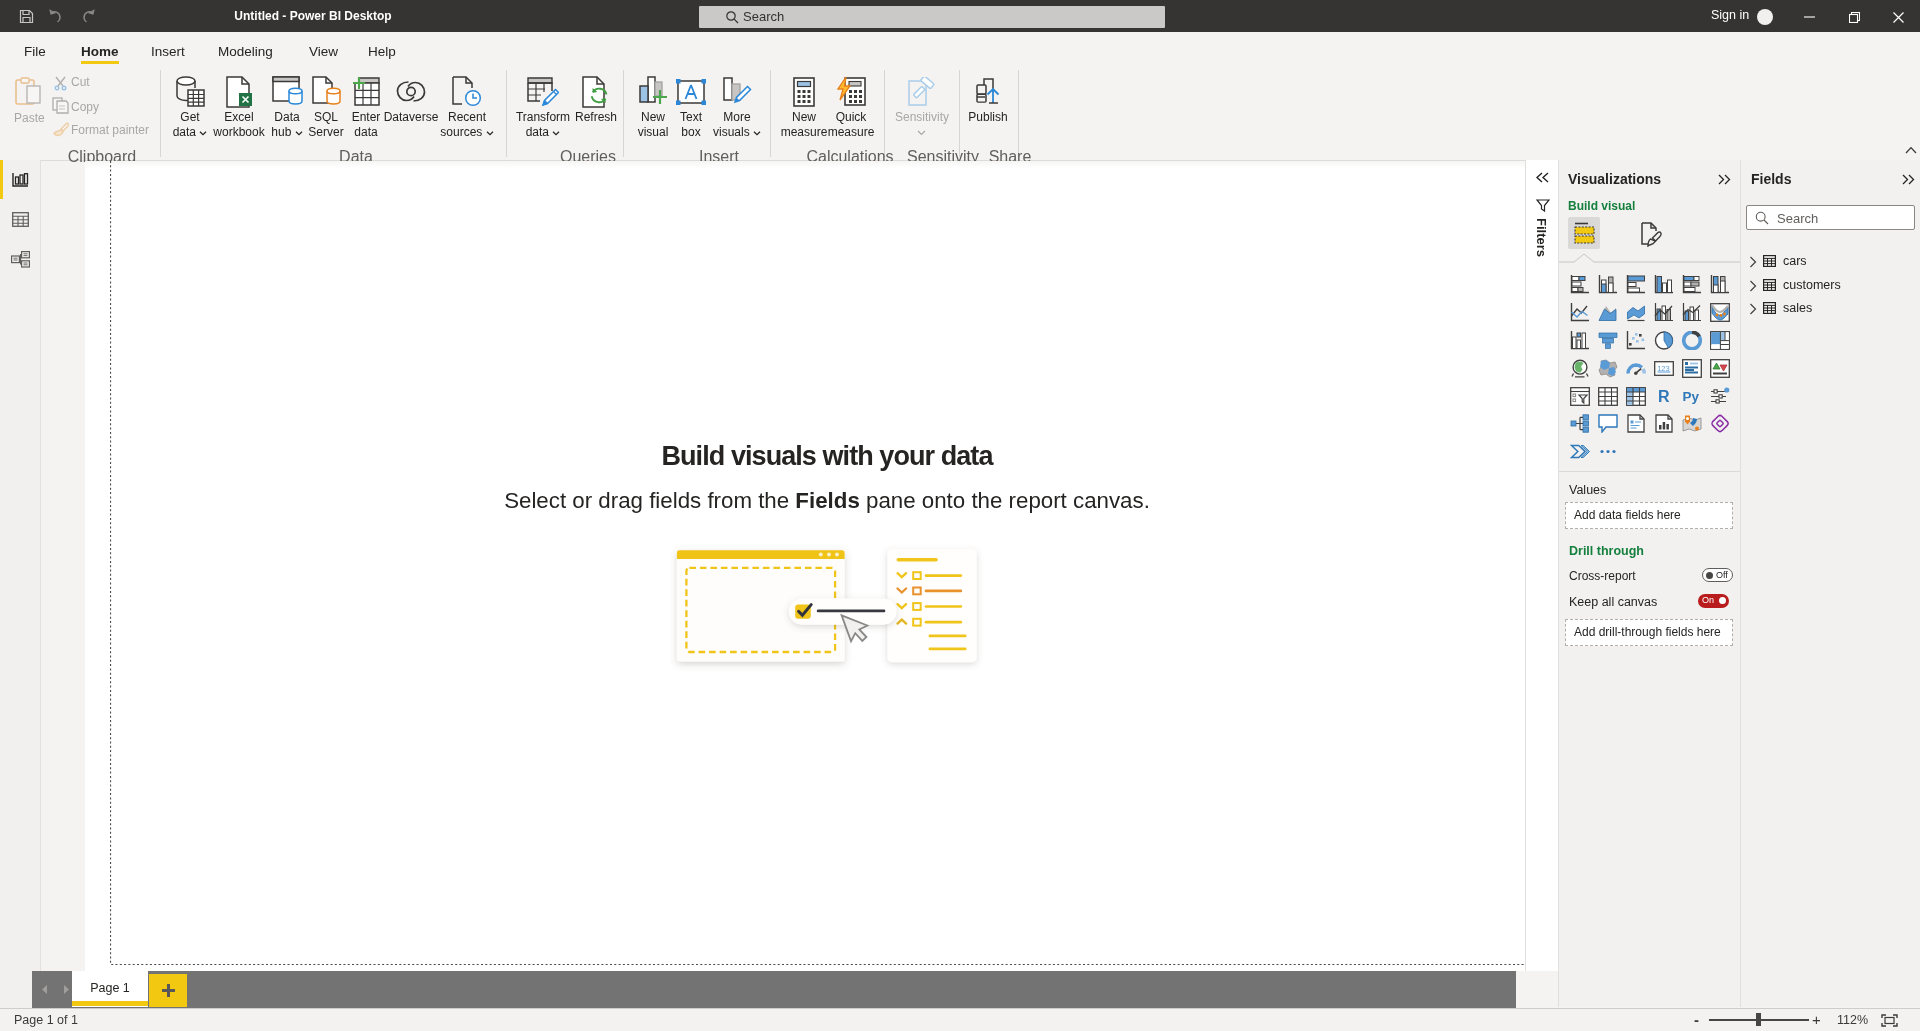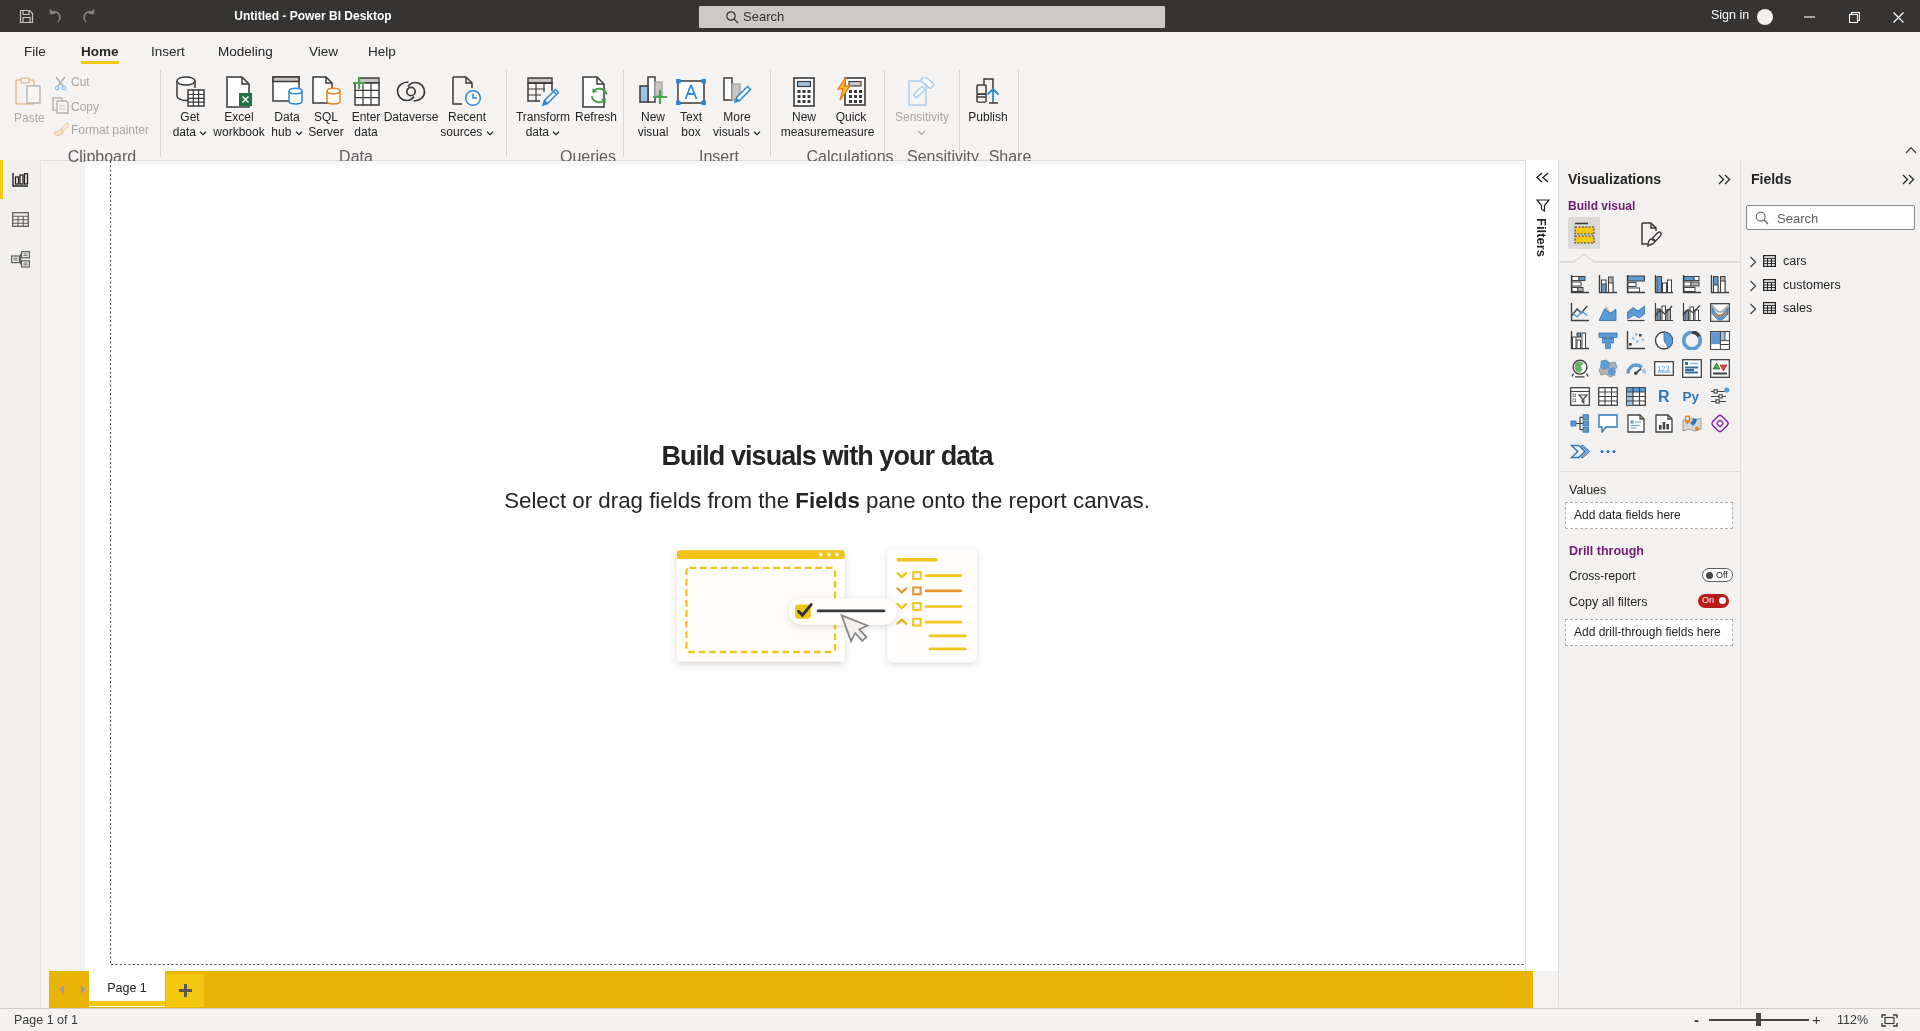--- a/index.html
+++ b/index.html
@@ -32,34 +32,34 @@
   #canvas{position:absolute;left:41px;top:161px;width:1484px;height:810px;background:#ffffff;margin-left:44px;}
   #page{position:absolute;left:25px;top:0px;width:1434px;height:804px;}
   #h1{position:absolute;left:0px;top:280px;width:1484px;text-align:center;font-size:27px;font-weight:700;color:#252423;letter-spacing:-0.93px;}
   #h2{position:absolute;left:0px;top:327px;width:1484px;text-align:center;font-size:22.3px;font-weight:400;color:#252423;}
   
   #filtersbar{position:absolute;left:1525px;top:160px;width:33px;height:811px;background:#ffffff;border-left:1px solid #e1dfdd;}
   #filtersbar .vtext{position:absolute;left:23px;top:58px;font-size:13px;font-weight:700;color:#252423;transform-origin:0 0;transform:rotate(90deg);white-space:nowrap;}
   
   #vizpanel{position:absolute;left:1558px;top:160px;width:182px;height:847px;background:#f2f1f0;border-left:1px solid #e1dfdd;box-sizing:border-box;}
   #vizpanel .ptitle{position:absolute;left:9px;top:11px;font-size:14px;font-weight:700;color:#252423;}
-  #vizpanel .bv{position:absolute;left:9px;top:39px;font-size:12px;font-weight:700;color:#701a75;}
+  #vizpanel .bv{position:absolute;left:9px;top:39px;font-size:12px;font-weight:700;color:#15803d;}
   #fieldspanel{position:absolute;left:1740px;top:160px;width:180px;height:847px;background:#f2f1f0;border-left:1px solid #e1dfdd;box-sizing:border-box;}
   #fieldspanel .ptitle{position:absolute;left:10px;top:11px;font-size:14px;font-weight:700;color:#252423;}
   #fsearch{position:absolute;left:5px;top:45px;width:169px;height:25px;background:#fff;border:1px solid #8a8886;border-radius:2px;box-sizing:border-box;}
   .frow{position:absolute;left:0;width:180px;height:24px;margin-top:8px;}
   .frow .fl{position:absolute;left:42px;top:4px;font-size:12.5px;color:#252423;}
   
   .vicon{position:absolute;width:20px;height:19px;}
   
   .dashedbox{position:absolute;left:6px;width:168px;height:27px;background:#fff;border:1px dashed #b1afad;box-sizing:border-box;font-size:12px;color:#252423;line-height:25px;padding-left:8px;}
   
   .tog{position:absolute;width:31px;height:14px;border-radius:8px;box-sizing:border-box;}
   
-  #tabbar{position:absolute;left:49px;top:971px;width:1484px;height:37px;background:#eab308;}
+  #tabbar{position:absolute;left:32px;top:971px;width:1484px;height:37px;background:#737373;}
   #pagetab{position:absolute;left:40px;top:0px;width:76px;height:36px;background:#ffffff;}
   #pagetab .pt{position:absolute;left:0;top:10px;width:76px;text-align:center;font-size:12.5px;color:#252423;}
   #pagetab .yl{position:absolute;left:0;bottom:1px;width:76px;height:5px;background:#f2c811;}
   #plustab{position:absolute;left:117px;top:3px;width:38px;height:33px;background:#f2c811;}
   #statusbar{position:absolute;left:0;top:1008px;width:1920px;height:23px;background:#f3f2f1;border-top:1px solid #cfcdcb;box-sizing:border-box;}
   #statusbar .pg{position:absolute;left:14px;top:4px;font-size:12.5px;color:#3b3a39;}
 </style>
 </head>
 <body>
 <div id="app">
@@ -713,27 +713,27 @@
         </svg>
       <svg class="vicon" style="left:39px;top:282px" viewBox="0 0 20 19">
           <circle cx="4" cy="9.5" r="1.6" fill="#2e77b8"></circle>
           <circle cx="10" cy="9.5" r="1.6" fill="#2e77b8"></circle>
           <circle cx="16" cy="9.5" r="1.6" fill="#2e77b8"></circle>
         </svg>
     </div>
     <div class="abs" style="left:0px;top:311px;width:182px;height:1px;background:#dcdad8;"></div>
     <div class="abs" style="left:10px;top:323px;font-size:12.5px;color:#252423;">Values</div>
     <div class="dashedbox" style="top:342px;">Add data fields here</div>
-    <div class="abs" style="left:10px;top:384px;font-size:12.5px;font-weight:700;color:#701a75;">Drill through</div>
+    <div class="abs" style="left:10px;top:384px;font-size:12.5px;font-weight:700;color:#15803d;">Drill through</div>
     <div class="abs" style="left:10px;top:409px;font-size:12px;color:#252423;">Cross-report</div>
     <div class="tog" style="left:143px;top:408px;border:1px solid #605e5c;background:#fff;">
        <div class="abs" style="left:3px;top:3px;width:7px;height:7px;border-radius:50%;background:#484644;"></div>
        <div class="abs" style="left:13px;top:1px;font-size:9px;color:#252423;">Off</div>
     </div>
-    <div class="abs" style="left:10px;top:435px;font-size:12.5px;color:#252423;">Copy all filters</div>
+    <div class="abs" style="left:10px;top:435px;font-size:12.5px;color:#252423;">Keep all canvas</div>
     <div class="tog" style="left:139px;top:434px;background:#b91c1c;">
        <div class="abs" style="left:4px;top:1px;font-size:9px;color:#fff;">On</div>
        <div class="abs" style="left:21px;top:3px;width:7px;height:7px;border-radius:50%;background:#fff;"></div>
     </div>
     <div class="dashedbox" style="top:459px;">Add drill-through fields here</div>
   </div>
 
   <div id="fieldspanel">
     <div class="ptitle">Fields</div>
     <svg class="abs" style="left:161px;top:14px" width="13" height="11" viewBox="0 0 13 11">

